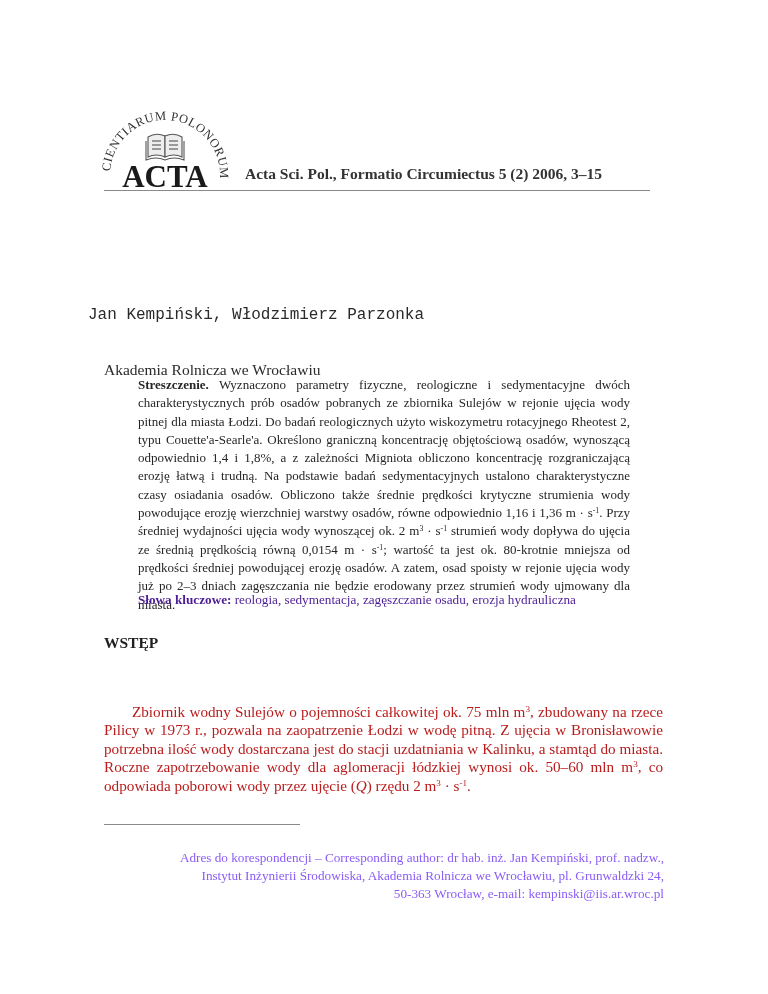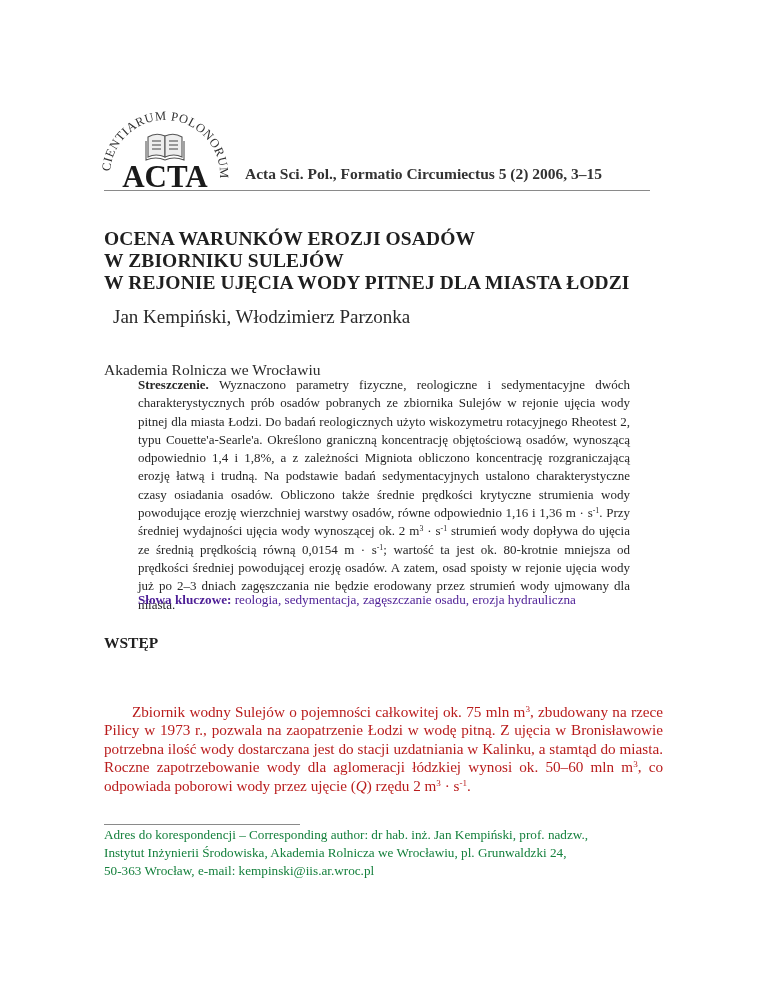--- a/index.html
+++ b/index.html
@@ -53,25 +53,26 @@
       font-weight: bold;
       font-size: 19.5px;
       line-height: 22px;
       color: #1f1f1f;
       letter-spacing: 0.1px;
     }
     .title div { white-space: nowrap; }
 
     .authors {
       position: absolute;
-      left: 113px;
+      left: 88px;
       top: 306px;
-      font-size: 19px;
+      font-size: 16px;
       color: #2a2a2a;
       white-space: nowrap;
+      font-family: Liberation Mono, monospace;
     }
     .affiliation {
       position: absolute;
       left: 104px;
       top: 334px;
       font-size: 15.5px;
       color: #2a2a2a;
       white-space: nowrap;
       margin-top: 27px;
     }
@@ -128,25 +129,26 @@
       position: absolute;
       left: 104px;
       top: 824px;
       width: 196px;
       height: 0;
       border-top: 1.3px solid #8a8a8a;
     }
     .footnote {
       position: absolute;
       left: 104px;
-      top: 826px;
+      top: 849px;
       width: 560px;
       font-size: 13.2px;
       line-height: 18.2px;
-      color: #15803d;
+      color: #8b5cf6;
+      text-align: right;
     }
     .footnote div { white-space: nowrap; }
   </style>
 </head>
 <body>
 
 <div class="page">
 
   <div class="logo">
     <svg viewBox="0 0 130 95">
@@ -168,25 +170,20 @@
         <line x1="69" y1="50" x2="78" y2="50"></line>
         <line x1="69" y1="54" x2="78" y2="54"></line>
       </g>
       <text x="65" y="92" text-anchor="middle" font-family="Liberation Serif, serif" font-weight="bold" font-size="31" fill="#1a1a1a" id="logoWordmark">ACTA</text>
     </svg>
   </div>
 
   <div class="journal-ref">Acta Sci. Pol., Formatio Circumiectus 5 (2) 2006, 3–15</div>
   <div class="header-rule"></div>
 
-  <div class="title">
-    <div>OCENA WARUNKÓW EROZJI OSADÓW</div>
-    <div>W ZBIORNIKU SULEJÓW</div>
-    <div>W REJONIE UJĘCIA WODY PITNEJ DLA MIASTA ŁODZI</div>
-  </div>
 
   <div class="authors">Jan Kempiński, Włodzimierz Parzonka</div>
   <div class="affiliation">Akademia Rolnicza we Wrocławiu</div>
 
   <div class="abstract"><span class="lbl">Streszczenie.</span><span> Wyznaczono parametry fizyczne, reologiczne i sedymentacyjne dwóch charakterystycznych prób osadów pobranych ze zbiornika Sulejów w rejonie ujęcia wody pitnej dla miasta Łodzi. Do badań reologicznych użyto wiskozymetru rotacyjnego Rheotest 2, typu Couette'a-Searle'a. Określono graniczną koncentrację objętościową osadów, wynoszącą odpowiednio 1,4 i 1,8%, a z zależności Migniota obliczono koncentrację rozgraniczającą erozję łatwą i trudną. Na podstawie badań sedymentacyjnych ustalono charakterystyczne czasy osiadania osadów. Obliczono także średnie prędkości krytyczne strumienia wody powodujące erozję wierzchniej warstwy osadów, równe odpowiednio 1,16 i 1,36 m · s</span><sup>-1</sup><span>. Przy średniej wydajności ujęcia wody wynoszącej ok. 2 m</span><sup>3</sup><span> · s</span><sup>-1</sup><span> strumień wody dopływa do ujęcia ze średnią prędkością równą 0,0154 m · s</span><sup>-1</sup><span>; wartość ta jest ok. 80-krotnie mniejsza od prędkości średniej powodującej erozję osadów. A zatem, osad spoisty w rejonie ujęcia wody już po 2–3 dniach zagęszczania nie będzie erodowany przez strumień wody ujmowany dla miasta.</span></div>
 
   <div class="keywords"><span class="lbl">Słowa kluczowe:</span><span> reologia, sedymentacja, zagęszczanie osadu, erozja hydrauliczna</span></div>
 
   <div class="section-head">WSTĘP</div>
 

